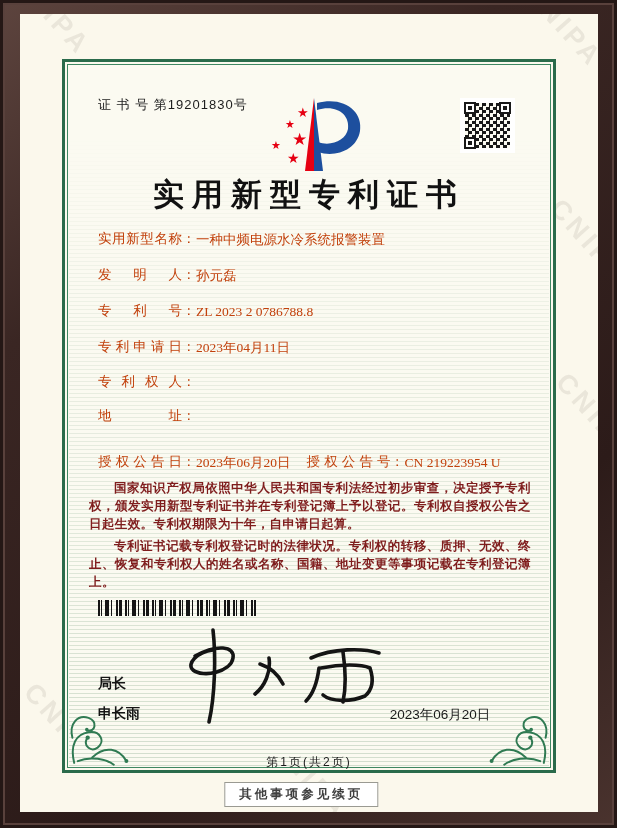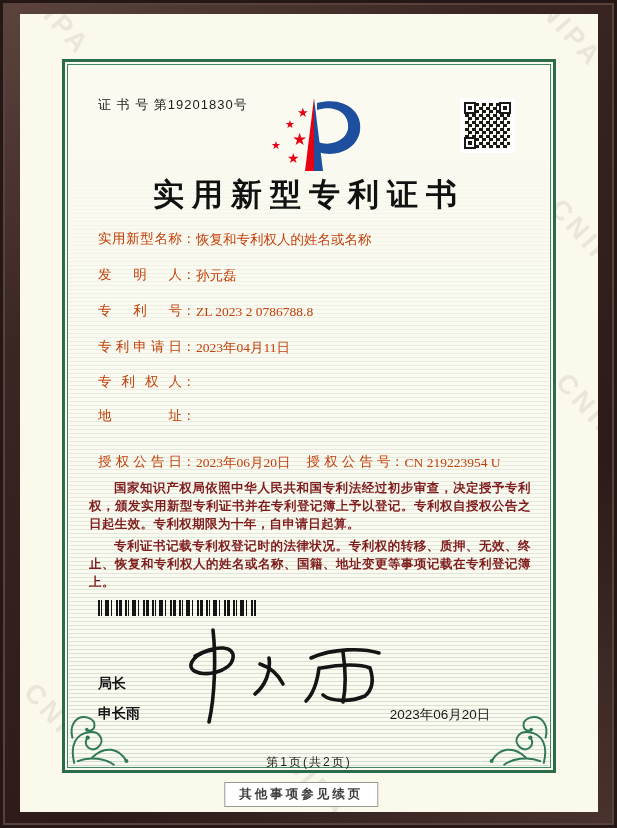--- a/index.html
+++ b/index.html
@@ -156,21 +156,21 @@
           <div class="finder tl"></div>
             <div class="finder tr"></div>
             <div class="finder bl"></div>
         </div>
 
         <div class="title">实用新型专利证书</div>
 
         <div class="row" style="top:168px">
           <span class="lbl">实用新型名称</span>
           <span class="colon">：</span>
-          <span class="val">恢复和专利权人的姓名或名称</span>
+          <span class="val">一种中频电源水冷系统报警装置</span>
         </div>
         <div class="row" style="top:204px">
           <span class="lbl">发明人</span>
           <span class="colon">：</span>
           <span class="val">孙元磊</span>
         </div>
         <div class="row" style="top:240px">
           <span class="lbl">专利号</span>
           <span class="colon">：</span>
           <span class="val">ZL 2023 2 0786788.8</span>

